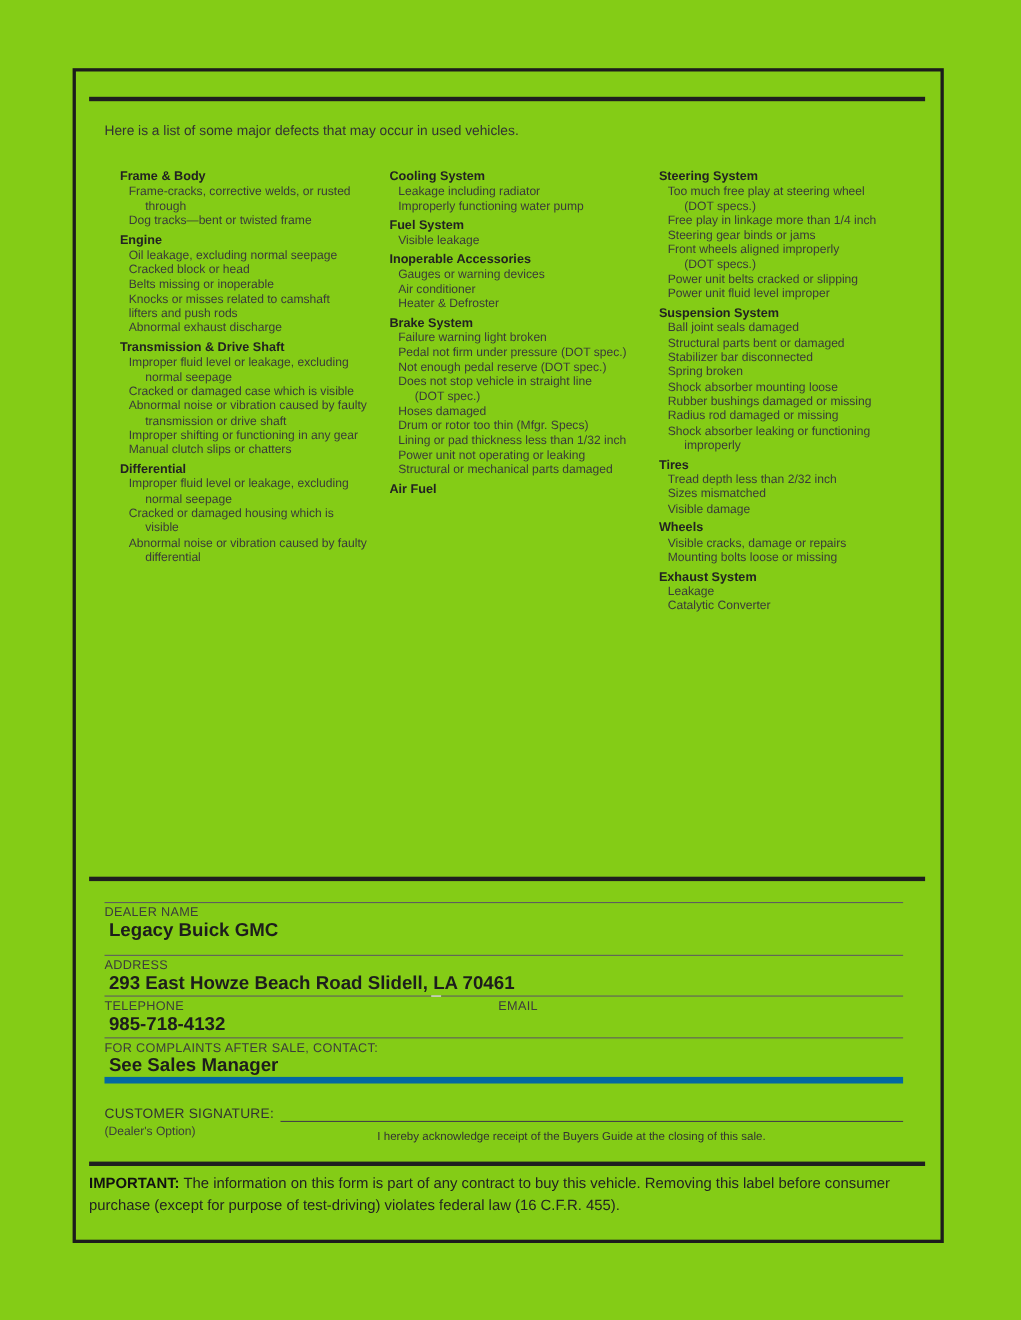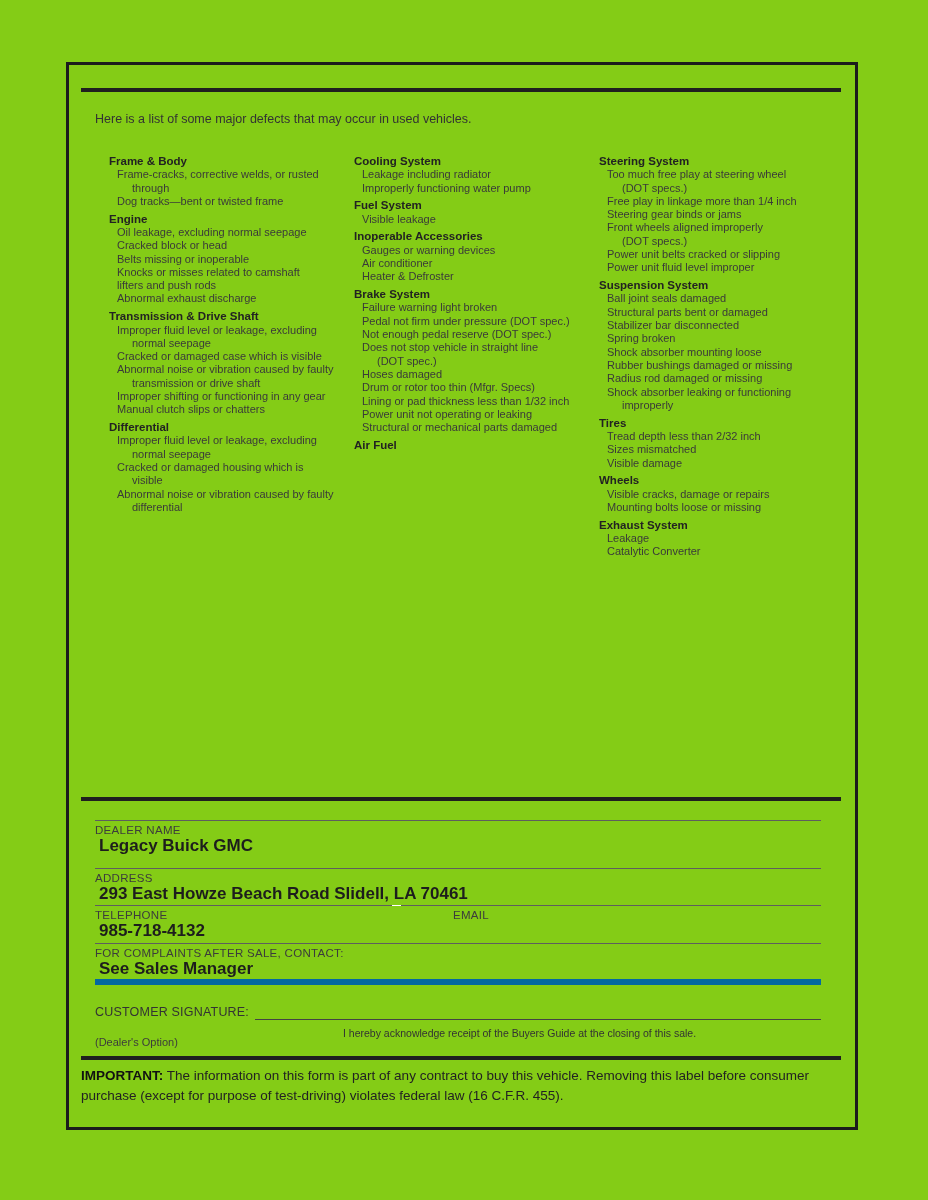--- a/index.html
+++ b/index.html
@@ -42,21 +42,21 @@
   .dealer-label-email { position:absolute; left:358px; top:3px; font-size:11.5px; letter-spacing:0.3px; color:#3c3c3c; }
   .dealer-value {
     margin-top:0px; padding-left:4px; font-size:17px; font-weight:bold; color:#1d1d1d; white-space:nowrap;
   }
   .line-gap { position:absolute; left:297px; top:-1px; width:9px; height:1px; background:#fefefe; }
 
   .customer-sig { position:absolute; left:95px; top:1005px; width:726px; }
   .sig-row { display:flex; }
   .sig-label { font-size:12.5px; color:#333; letter-spacing:0.2px; white-space:nowrap; }
   .sig-line { flex:1 1 auto; margin-left:6px; border-bottom:1.5px solid #444; height:15px; }
-  .sig-note { font-size:11px; color:#3c3c3c; margin-top:16px; }
+  .sig-note { font-size:11px; color:#3c3c3c; margin-top:3px; }
   .sig-ack { position:absolute; left:248px; top:22px; font-size:10.5px; color:#333; white-space:nowrap; }
 
   .important { position:absolute; left:81px; top:1066px; width:744px; font-size:13.5px; line-height:19.5px; color:#222; }
   .important b { color:#111; }
 </style>
 </head>
 <body>
 
 <div class="page">
 

